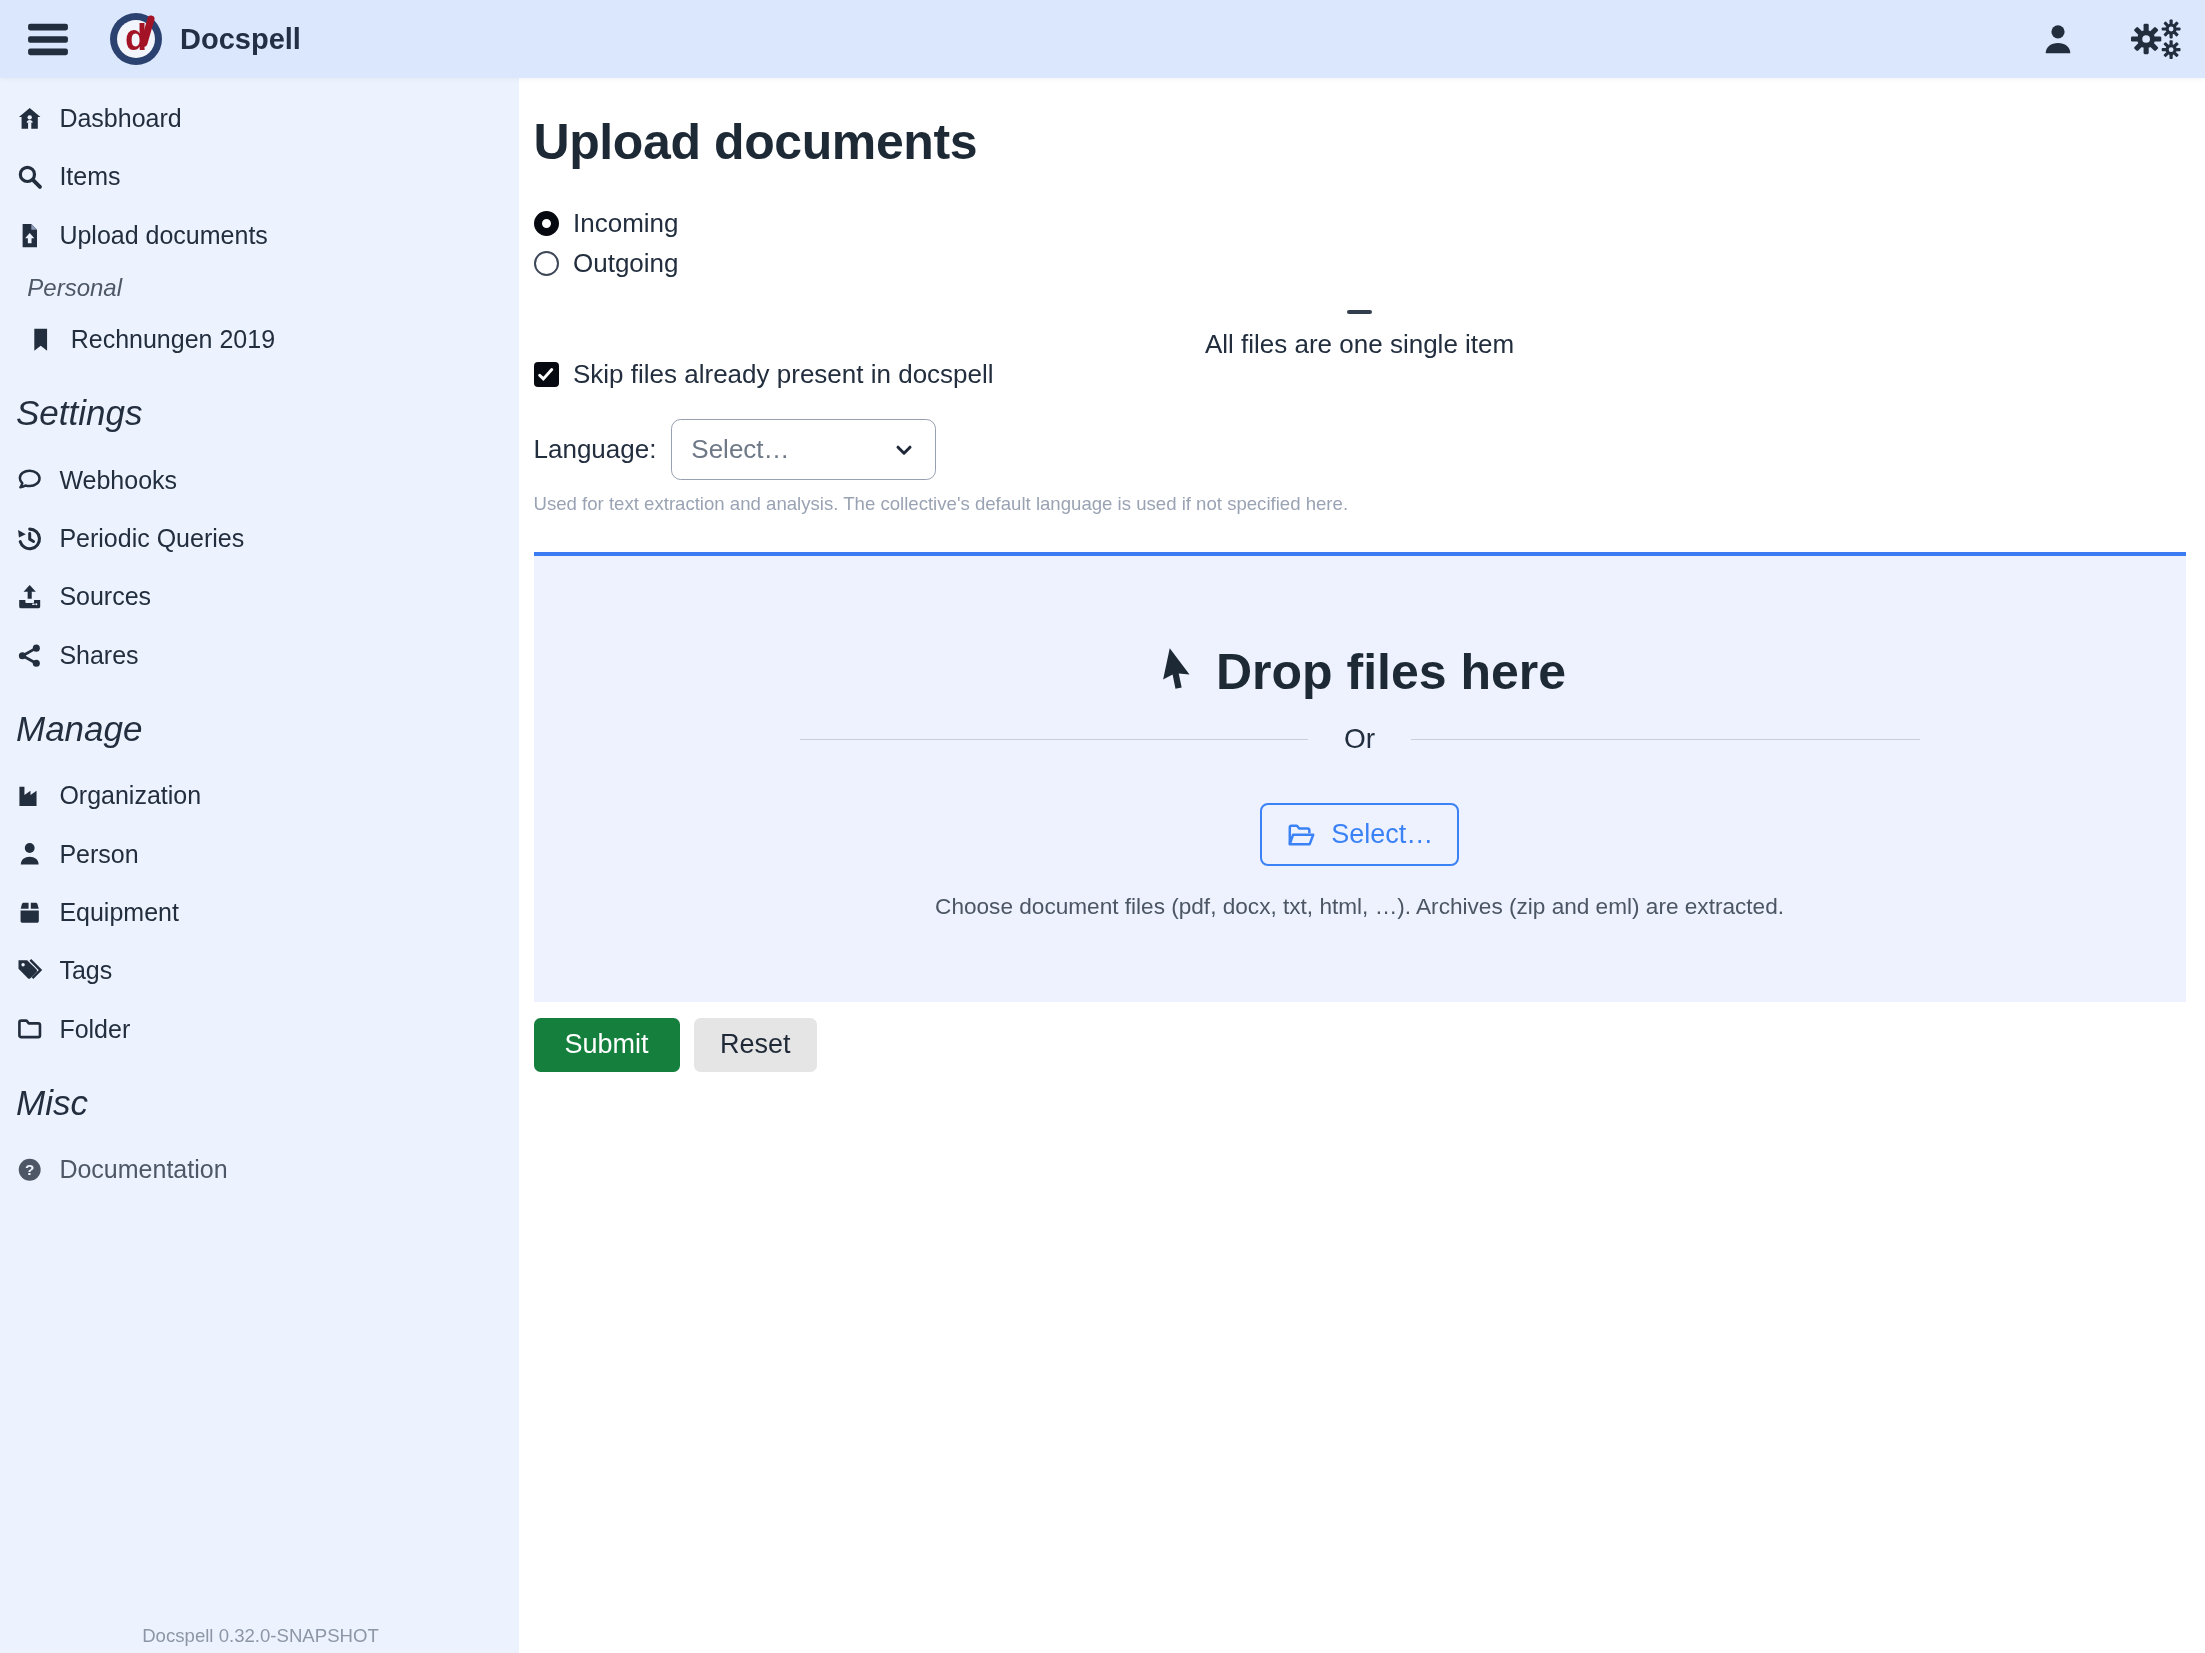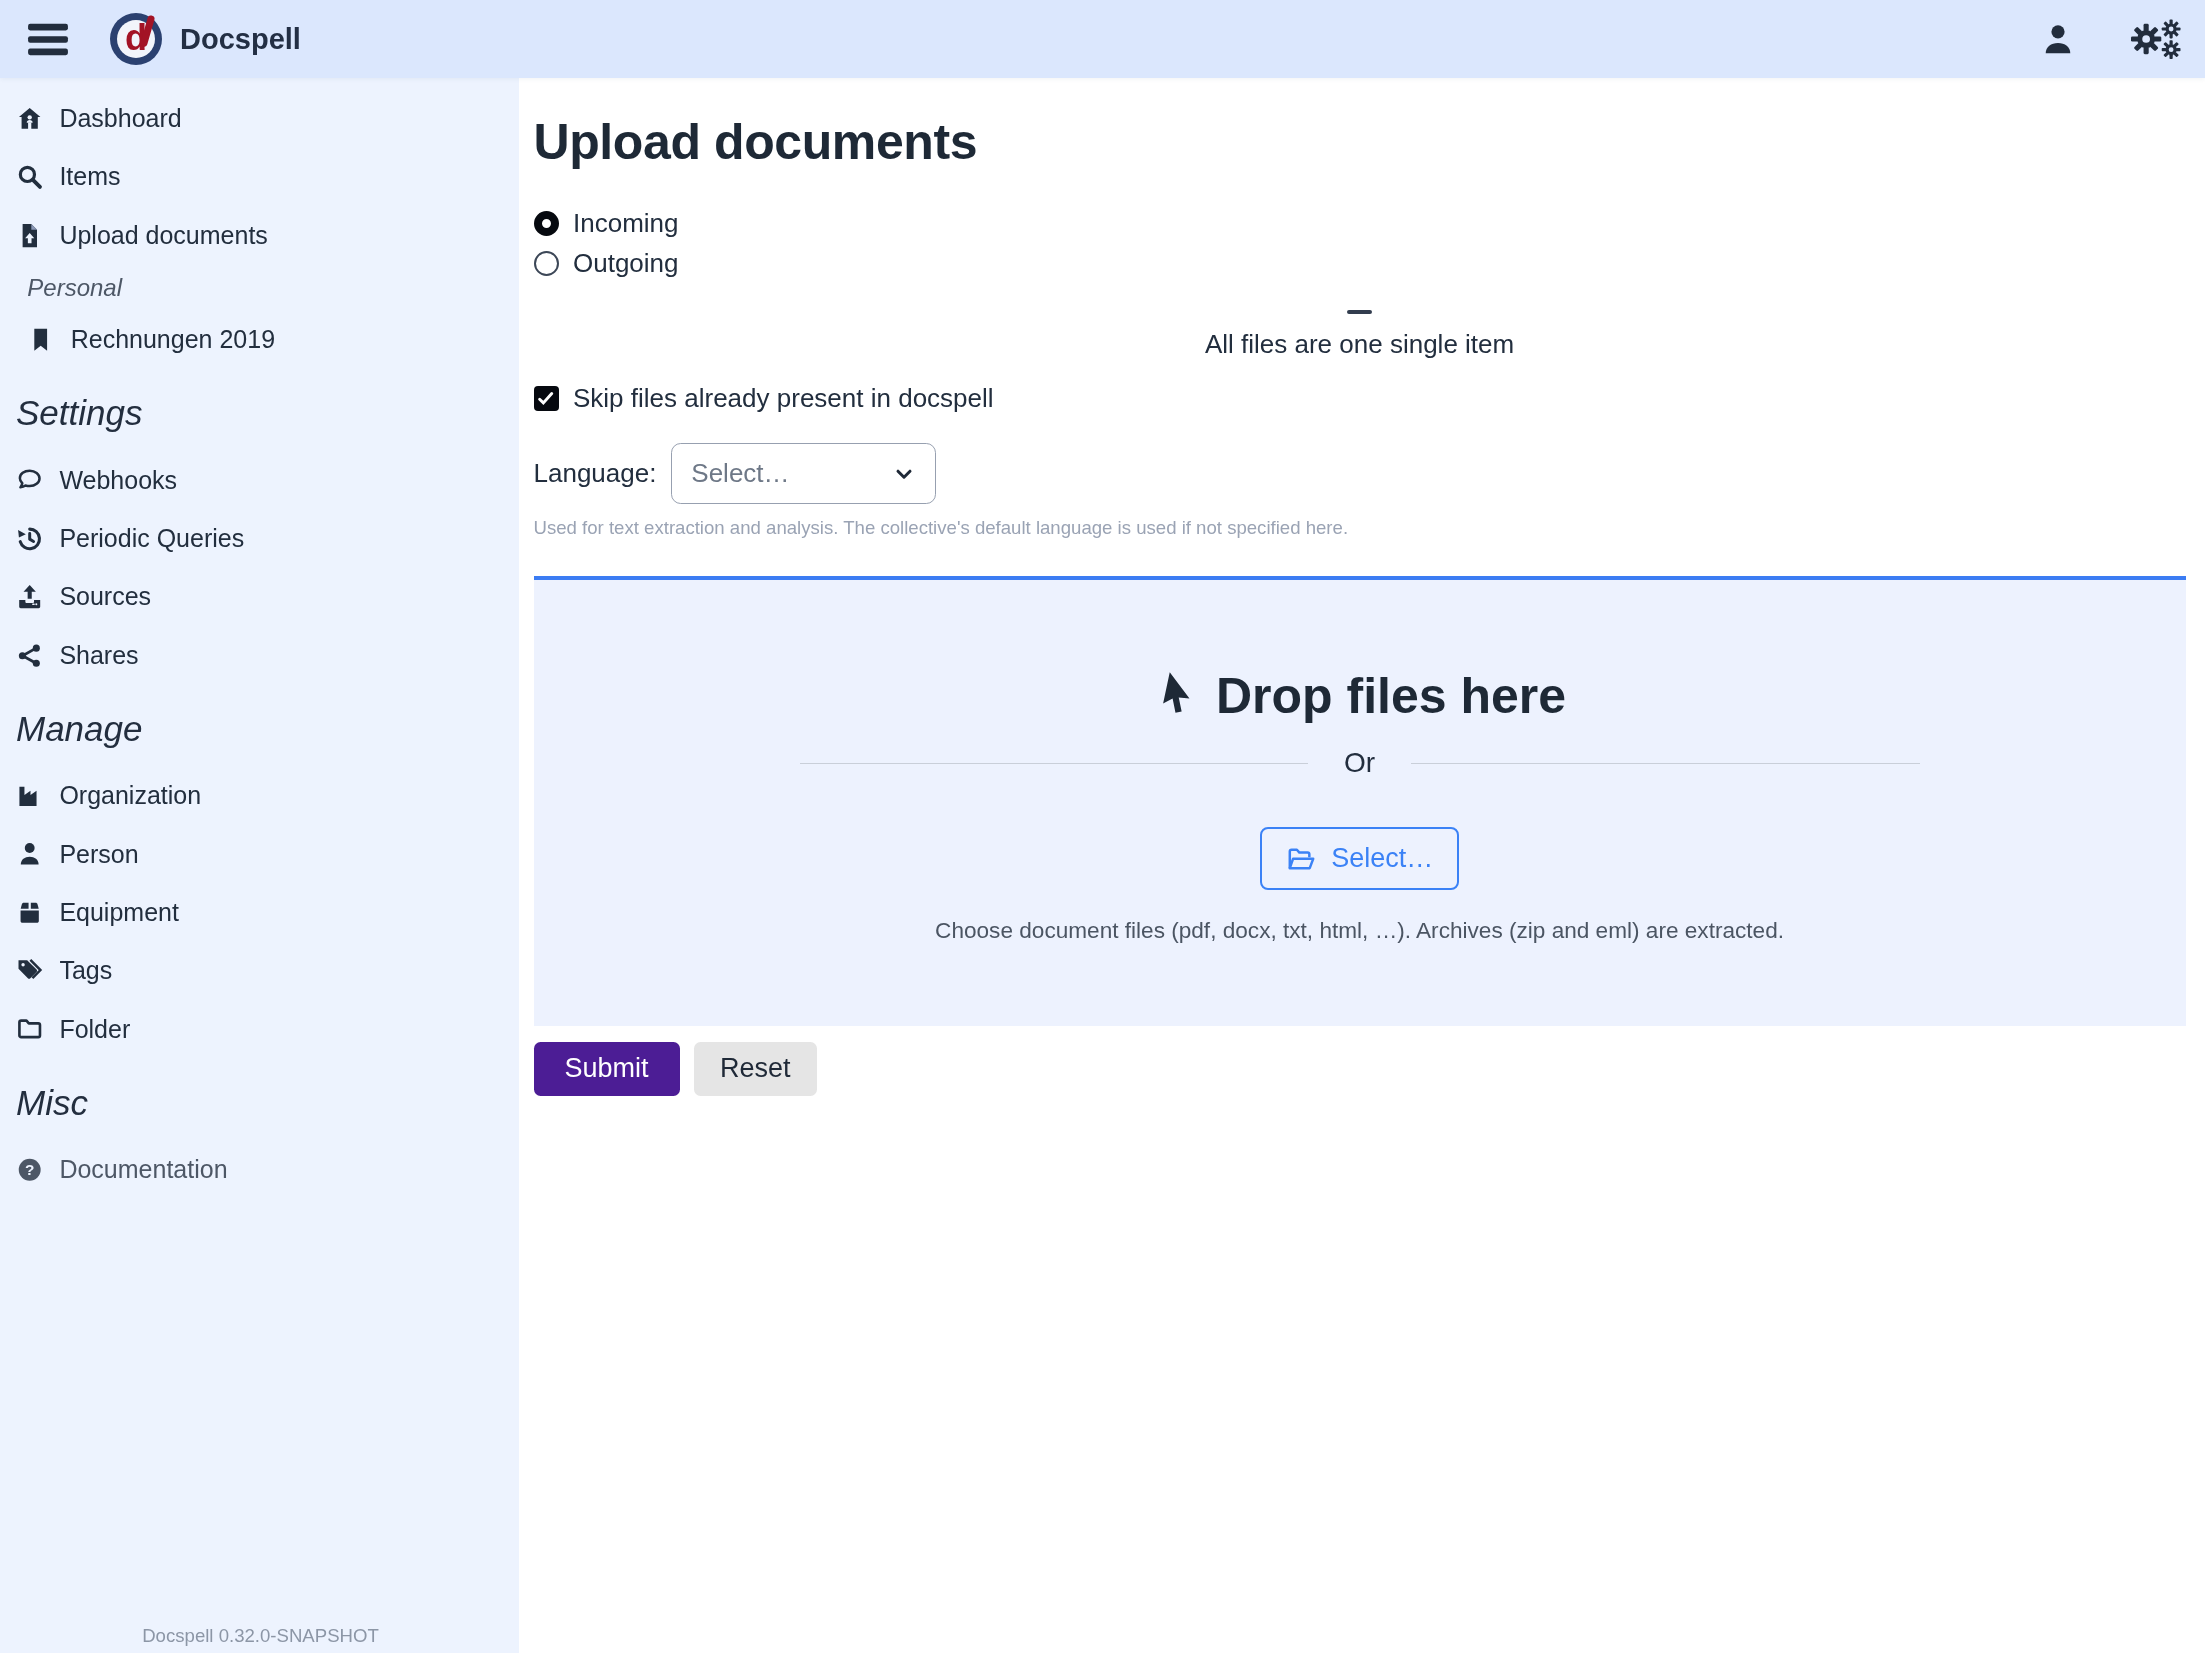--- a/index.html
+++ b/index.html
@@ -47,21 +47,21 @@
   
   .main{position:absolute;top:78px;left:519px;right:0;bottom:0;background:#fff;
     box-sizing:border-box;padding:16px 19.4px 0 14.5px;}
   h1.page-title{font-size:50px;font-weight:800;color:#1e2936;margin:19.4px 0 36px 0;
     letter-spacing:-0.4px;}
   .radio-row,.check-row{display:flex;align-items:center;gap:14.5px;font-size:26px;
     color:#222e3e;cursor:pointer;}
   .radio-row{height:32px;margin-bottom:8px;}
   .check-row{height:32px;}
   .check-row.first{margin-top:31px;flex-direction:column;}
-  .check-row.second{margin-top:40px;}
+  .check-row.second{margin-top:16px;}
   .radio{width:25px;height:25px;border-radius:50%;box-sizing:border-box;background:#fff;}
   .radio.on{border:8px solid #06090f;}
   .radio.off{border:2.4px solid #3c4757;}
   .checkbox{width:25px;height:25px;border-radius:4px;box-sizing:border-box;
     display:flex;align-items:center;justify-content:center;}
   .checkbox.off{border:2.4px solid #323d4e;background:#fff;}
   .checkbox.on{background:#06090f;}
   .lang-row{display:flex;align-items:center;margin-top:29px;font-size:26px;}
   .select-box{width:265px;height:61px;margin-left:14.5px;border:1.6px solid #97a0b0;
     border-radius:9.7px;display:flex;align-items:center;padding:0 19.4px;
@@ -79,21 +79,21 @@
   .dz-divider .line{flex:1;height:1.6px;background:#c9cfd9;}
   .dz-or{font-size:28px;color:#222e3e;margin:0 36px;}
   .dz-select-btn{margin-top:48px;height:63px;display:flex;align-items:center;gap:14.5px;
     padding:0 24px;border:2.4px solid #3b82f6;border-radius:8px;color:#3b82f6;
     background:transparent;font-size:27px;font-family:inherit;cursor:pointer;}
   .dz-desc{margin-top:27.4px;font-size:22.6px;color:#4b5563;}
   
   .actions{margin-top:16px;display:flex;gap:14.5px;}
   .btn{height:54px;border:none;border-radius:6.5px;font-size:27px;font-family:inherit;
     cursor:pointer;display:flex;align-items:center;}
-  .btn-submit{background:#4c1d95;color:#ffffff;padding:0 31px;}
+  .btn-submit{background:#15803d;color:#ffffff;padding:0 31px;}
   .btn-reset{background:#e5e5e5;color:#1f2937;padding:0 26px;}
 </style>
 </head>
 <body>
 
 <svg width="0" height="0" style="position:absolute">
   <defs>
     <g id="gear">
       <circle r="5.6"></circle>
       <rect x="-1.6" y="-9.4" width="3.2" height="4.6" rx="0.8"></rect>

